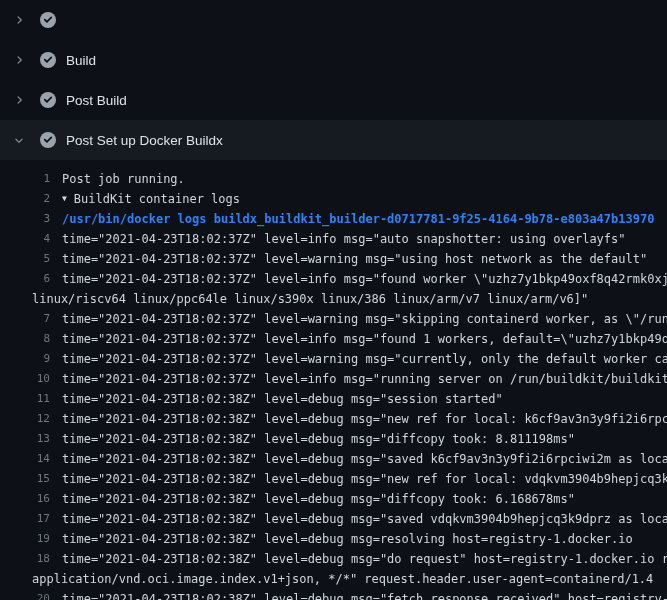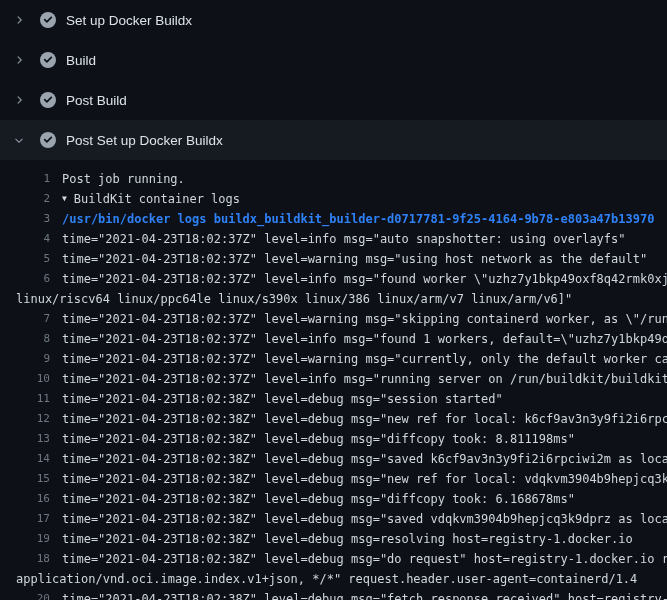--- a/index.html
+++ b/index.html
@@ -66,21 +66,21 @@
     min-width: 50px;
     text-align: right;
     color: var(--line-num);
     margin-right: 12px;
     font-size: 11px;
     cursor: pointer;
     user-select: none;
   }
   .line-text { flex: none; }
   .log-row.command .line-text { color: var(--command); font-weight: bold; cursor: pointer; }
-  .log-row.wrap { padding-left: 16px; }
+  .log-row.wrap { padding-left: 32px; }
   .group-toggle {
     margin-right: 7px;
     font-size: 8px;
     color: var(--log-text);
     cursor: pointer;
     align-self: center;
     line-height: 20px;
   }
 </style>
 </head>
@@ -93,21 +93,20 @@
           <svg width="12" height="12" viewBox="0 0 16 16">
             <path fill="#8b949e" d="M6.22 3.22a.75.75 0 011.06 0l4.25 4.25a.75.75 0 010 1.06l-4.25 4.25a.75.75 0 11-1.06-1.06L9.94 8 6.22 4.28a.75.75 0 010-1.06z"></path>
           </svg>
         </span>
         <span class="check">
           <svg width="16" height="16" viewBox="0 0 16 16">
             <circle cx="8" cy="8" r="8" fill="#9ba4ae"></circle>
             <path d="M11.3 5.4 6.9 9.8 4.7 7.6" fill="none" stroke="#0d1117" stroke-width="1.7" stroke-linecap="round" stroke-linejoin="round"></path>
           </svg>
         </span>
-        <span class="section-label">Set up Docker Buildx</span>
       </div>
       <div class="section-header">
         <span class="chevron">
           <svg width="12" height="12" viewBox="0 0 16 16">
             <path fill="#8b949e" d="M6.22 3.22a.75.75 0 011.06 0l4.25 4.25a.75.75 0 010 1.06l-4.25 4.25a.75.75 0 11-1.06-1.06L9.94 8 6.22 4.28a.75.75 0 010-1.06z"></path>
           </svg>
         </span>
         <span class="check">
           <svg width="16" height="16" viewBox="0 0 16 16">
             <circle cx="8" cy="8" r="8" fill="#9ba4ae"></circle>

